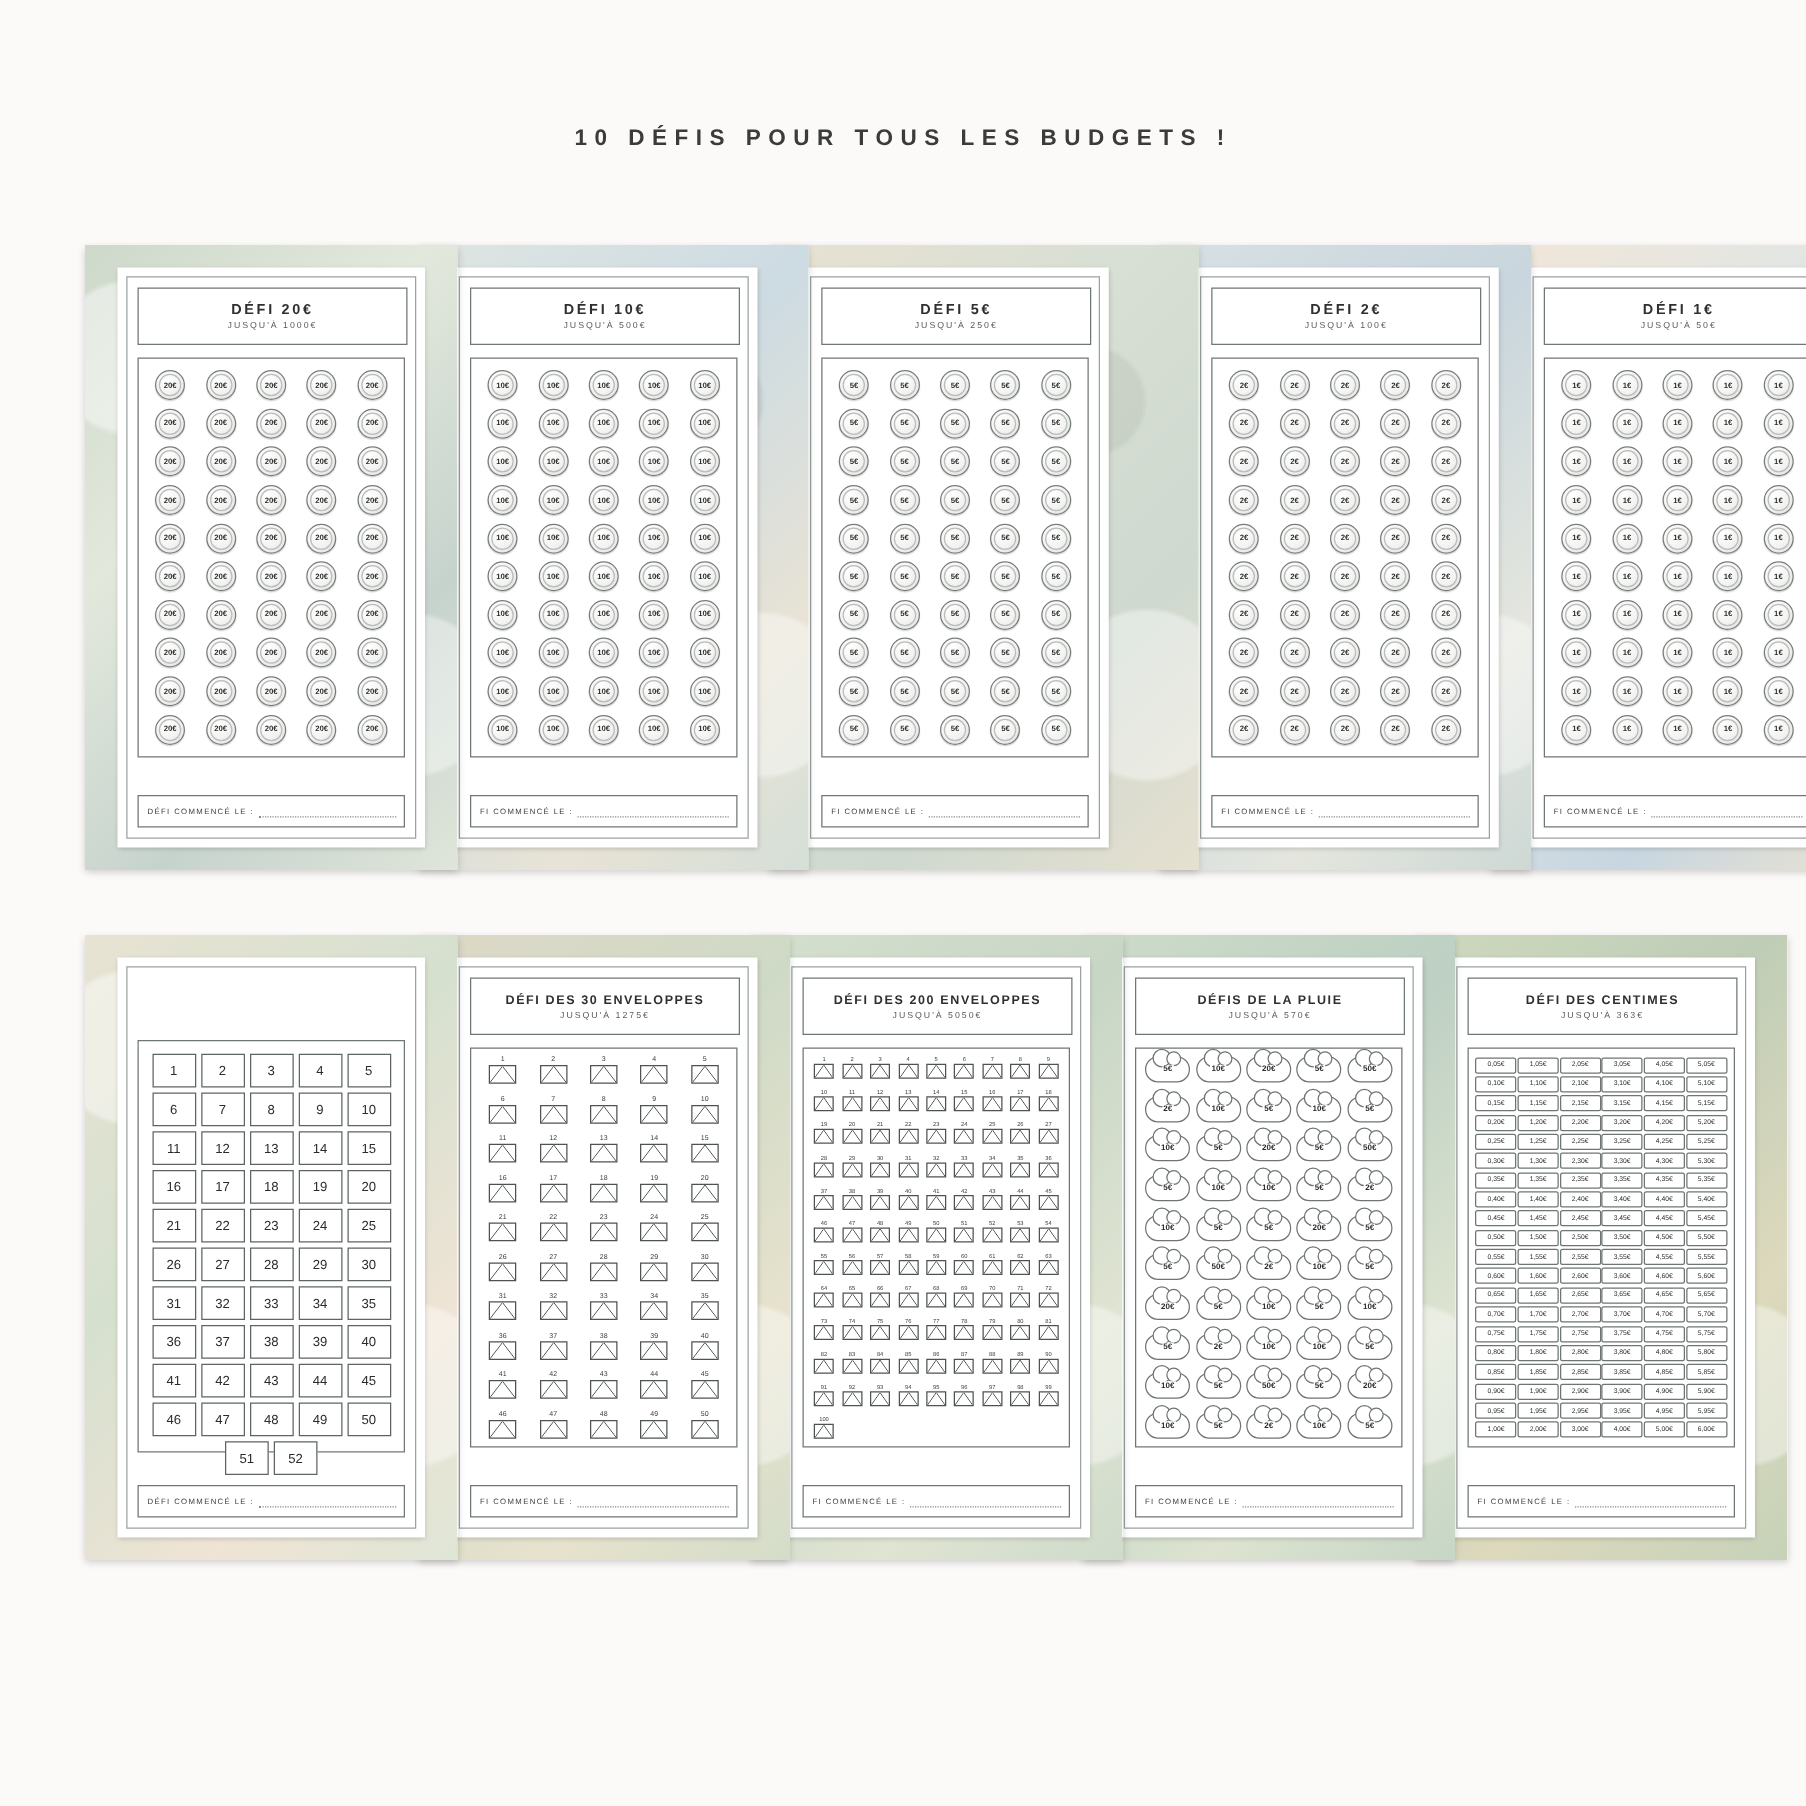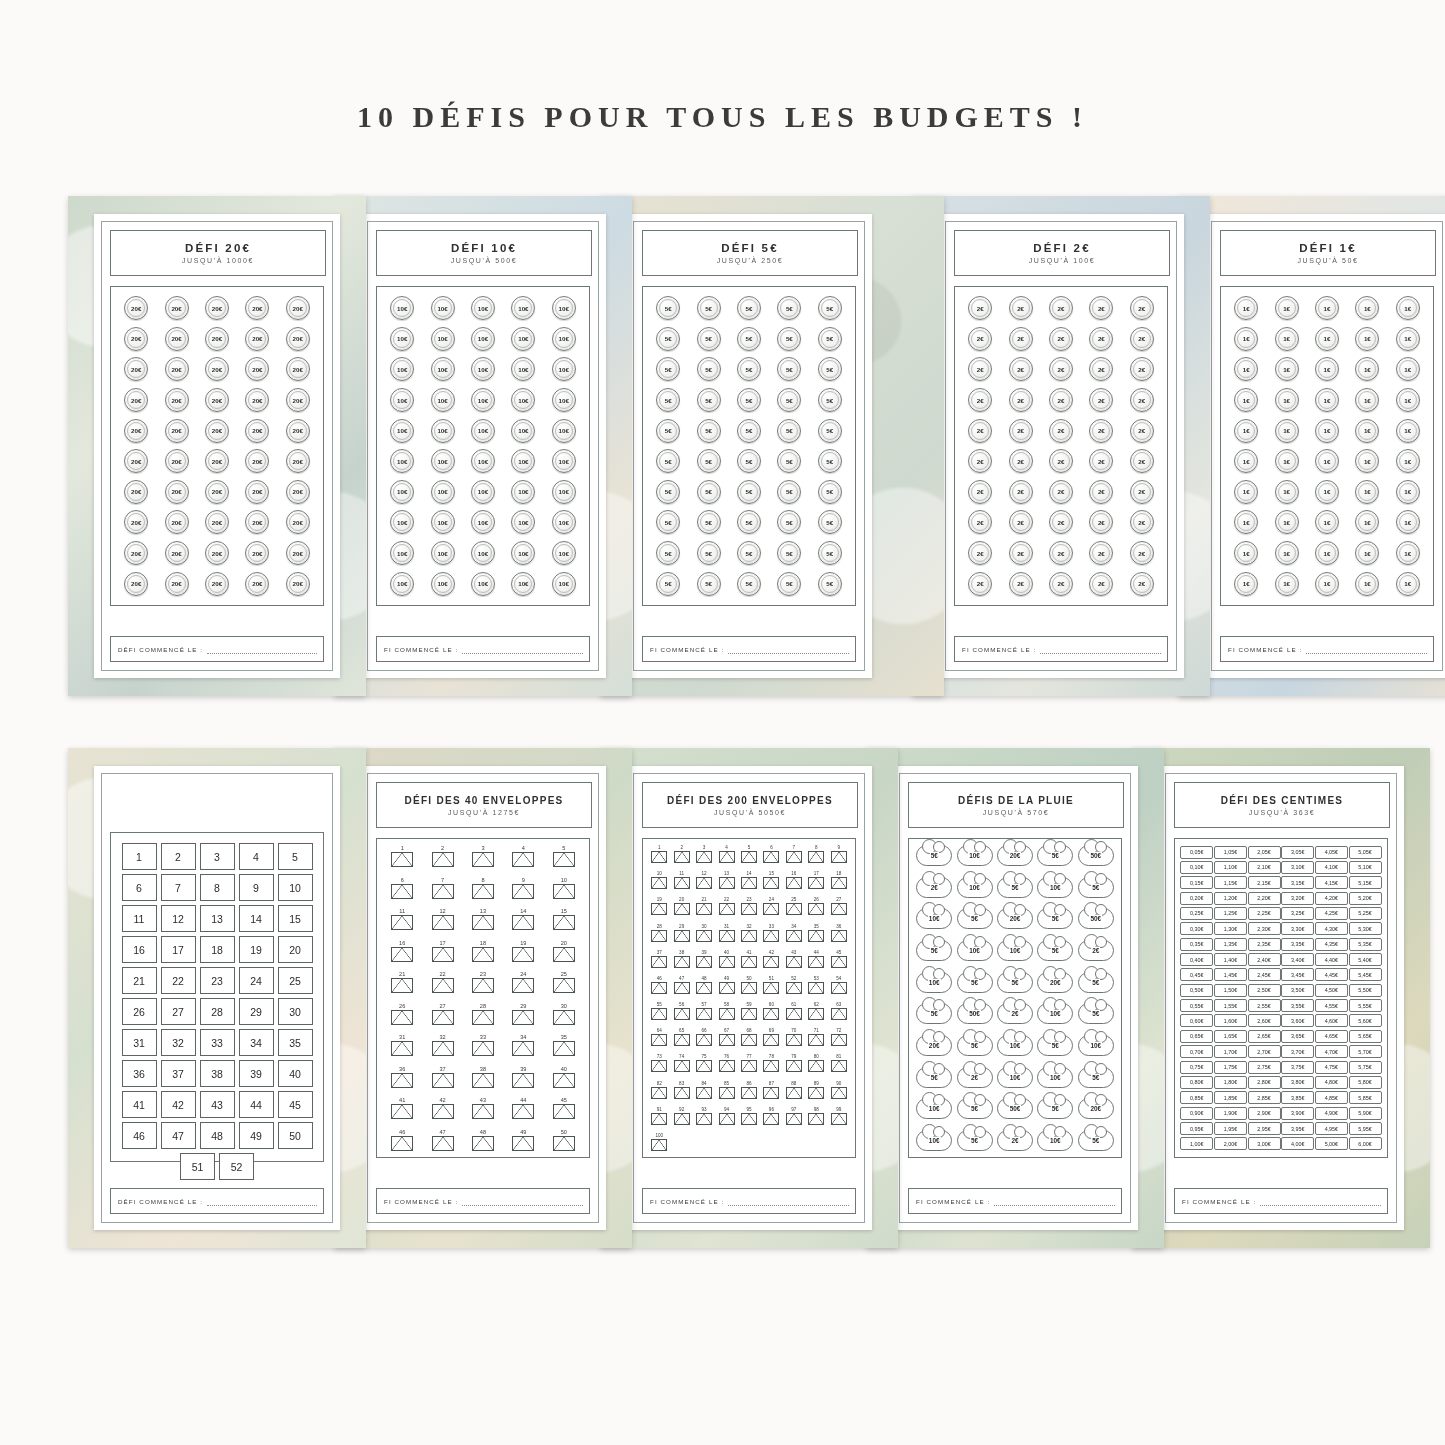--- a/index.html
+++ b/index.html
@@ -4,26 +4,25 @@
 <style>
   html,body{margin:0;padding:0;}
   body{
     width:1445px;height:1445px;
     background:#fbfaf8;
     font-family:"Liberation Sans", sans-serif;
     overflow:hidden;
   }
   .page-title{
     text-align:center;
-    font-size:30px;
+    font-size:18px;
     letter-spacing:6px;
     color:#3b3b3b;
     font-weight:600;
     padding-top:100px;
-    font-family:Liberation Serif, serif;
   }
   .row{
     position:absolute;
     left:68px;
     width:1310px;
     display:flex;
   }
   .row1{top:196px;height:500px;}
   .row2{top:748px;height:500px;}
 
@@ -446,21 +445,21 @@
               </div>
             </div>
           </div>
         </div>
         <div class="footer">
           <div class="lbl">DÉFI COMMENCÉ LE :</div>
           <div class="dots"></div>
         </div>
       </div>
     </div>
-    <div class="card" style="z-index: 19;">
+    <div class="card" style="z-index: 19; padding-left: 15px;">
       <div class="bg b2"></div>
       <div class="sheet">
         <div class="inner-border"></div>
         <div class="titlebox">
           <div class="t">DÉFI 10€</div>
           <div class="s">JUSQU'À 500€</div>
         </div>
         <div class="gridbox">
           <div class="coins c5">
             <div class="coin">
@@ -1591,21 +1590,21 @@
           <div class="lbl">DÉFI COMMENCÉ LE :</div>
           <div class="dots"></div>
         </div>
       </div>
     </div>
     <div class="card" style="z-index: 19;">
       <div class="bg b7"></div>
       <div class="sheet">
         <div class="inner-border"></div>
         <div class="titlebox">
-          <div class="t small">DÉFI DES 40 ENVELOPPES</div>
+          <div class="t small">DÉFI DES 30 ENVELOPPES</div>
           <div class="s">JUSQU'À 1275€</div>
         </div>
         <div class="gridbox">
           <div class="envgrid">
             <div class="envcell">
               <div class="n">1</div>
               <div class="env"></div>
             </div>
             <div class="envcell">
               <div class="n">2</div>

